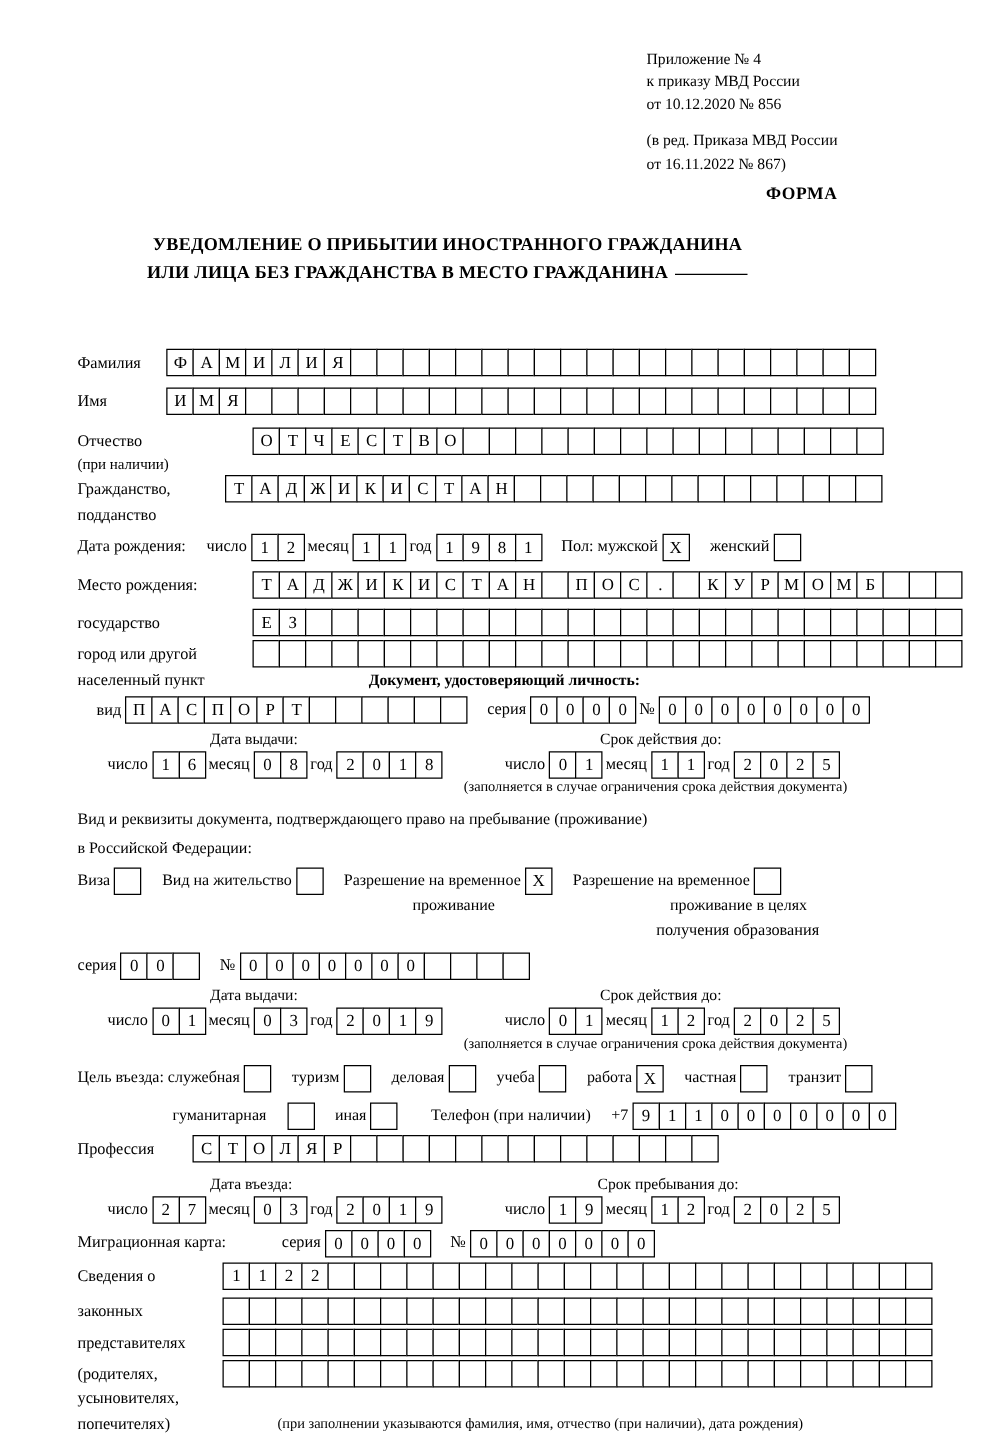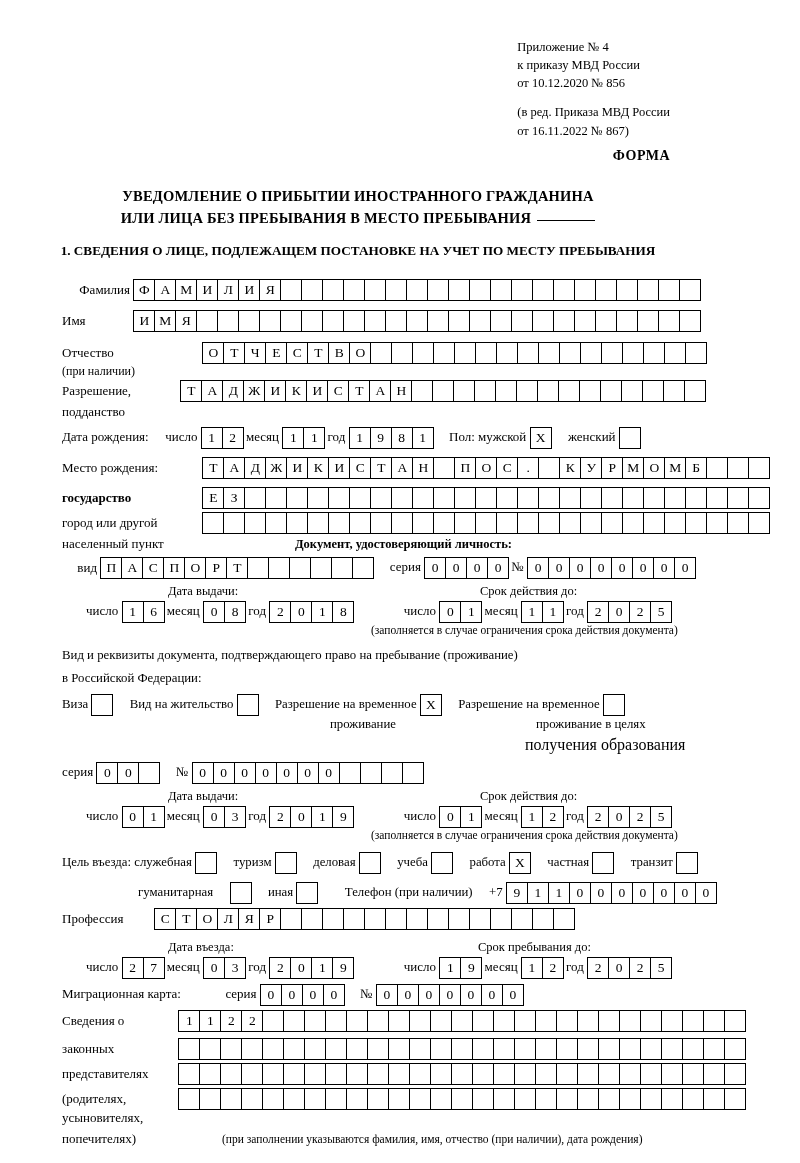--- a/index.html
+++ b/index.html
@@ -65,27 +65,26 @@
     <div>к приказу МВД России</div>
     <div>от 10.12.2020 № 856</div>
     <div class="blk2">(в ред. Приказа МВД России</div>
     <div>от 16.11.2022 № 867)</div>
   </div>
 
   <div class="forma">ФОРМА</div>
 
   <div class="title">
     <div>УВЕДОМЛЕНИЕ О ПРИБЫТИИ ИНОСТРАННОГО ГРАЖДАНИНА</div>
-    <div><span>ИЛИ ЛИЦА БЕЗ ПРЕБЫВАНИЯ В МЕСТО ПРЕБЫВАНИЯ</span><span class="u"></span></div>
-  </div>
-
-  <div class="section1">1. СВЕДЕНИЯ О ЛИЦЕ, ПОДЛЕЖАЩЕМ ПОСТАНОВКЕ НА УЧЕТ ПО МЕСТУ ПРЕБЫВАНИЯ</div>
+    <div><span>ИЛИ ЛИЦА БЕЗ ГРАЖДАНСТВА В МЕСТО ГРАЖДАНИНА</span><span class="u"></span></div>
+  </div>
+
 
   <div class="row" style="left:62px;top:279px;">
-    <span class="lbl" style="width:68px;display:inline-block;text-align:right;">Фамилия</span>
+    <span class="lbl" style="width:68px;display:inline-block;">Фамилия</span>
     <span class="cells" id="surname-cells">
         <span class="cell">Ф</span>
         <span class="cell">А</span>
         <span class="cell">М</span>
         <span class="cell">И</span>
         <span class="cell">Л</span>
         <span class="cell">И</span>
         <span class="cell">Я</span>
         <span class="cell"></span>
         <span class="cell"></span>
@@ -168,21 +167,21 @@
         <span class="cell"></span>
         <span class="cell"></span>
         <span class="cell"></span>
         <span class="cell"></span>
         <span class="cell"></span>
       </span>
   </div>
   <div class="row small" style="left:62px;top:364px;">(при наличии)</div>
 
   <div class="row" style="left:62px;top:380px;">
-    <span class="lbl" style="width:115px;display:inline-block;">Разрешение,</span>
+    <span class="lbl" style="width:115px;display:inline-block;">Гражданство,</span>
     <span class="cells" id="citizenship-cells">
         <span class="cell">Т</span>
         <span class="cell">А</span>
         <span class="cell">Д</span>
         <span class="cell">Ж</span>
         <span class="cell">И</span>
         <span class="cell">К</span>
         <span class="cell">И</span>
         <span class="cell">С</span>
         <span class="cell">Т</span>
@@ -260,21 +259,21 @@
         <span class="cell">М</span>
         <span class="cell">О</span>
         <span class="cell">М</span>
         <span class="cell">Б</span>
         <span class="cell"></span>
         <span class="cell"></span>
         <span class="cell"></span>
       </span>
   </div>
   <div class="row" style="left:62px;top:487px;">
-    <span class="lbl" style="width:137px;display:inline-block;font-weight:bold;">государство</span>
+    <span class="lbl" style="width:137px;display:inline-block;">государство</span>
     <span class="cells" id="birthplace-2">
         <span class="cell">Е</span>
         <span class="cell">З</span>
         <span class="cell"></span>
         <span class="cell"></span>
         <span class="cell"></span>
         <span class="cell"></span>
         <span class="cell"></span>
         <span class="cell"></span>
         <span class="cell"></span>
@@ -425,21 +424,21 @@
     <span class="box" id="res-box"></span>
     <span class="gap"></span>
     <span>Разрешение на временное</span>
     <span class="box" id="temp-box">Х</span>
     <span class="gap"></span>
     <span>Разрешение на временное</span>
     <span class="box" id="edu-box"></span>
   </div>
   <div class="row" style="left:330px;top:717px;font-size:12.8px;">проживание</div>
   <div class="row" style="left:536px;top:717px;font-size:12.8px;">проживание в целях</div>
-  <div class="row" style="left:525px;top:736px;font-size:16px;">получения образования</div>
+  <div class="row" style="left:525px;top:736px;font-size:13px;">получения образования</div>
 
   <div class="row" style="left:62px;top:762px;">
     <span>серия</span>
     <span class="cells" id="stay-series">
         <span class="cell">0</span>
         <span class="cell">0</span>
         <span class="cell"></span>
       </span>
     <span class="gap"></span>
     <span>№</span>

